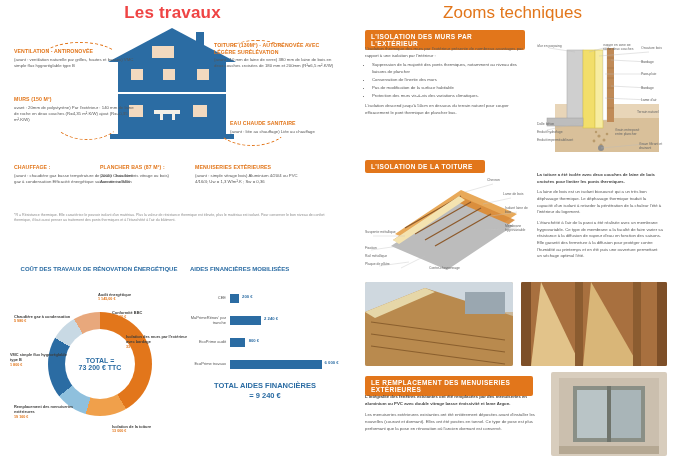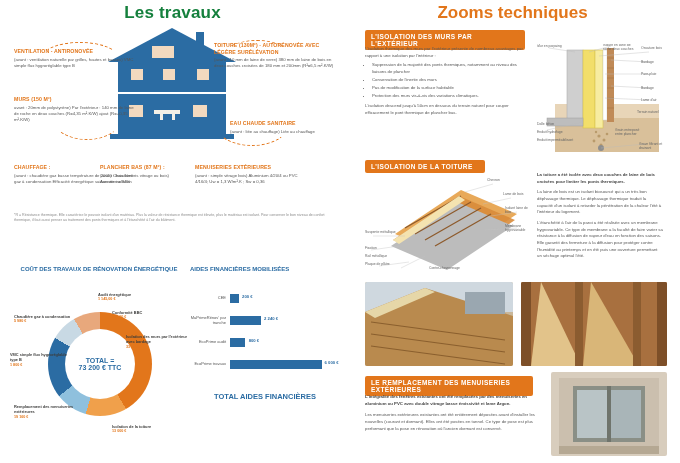--- a/index.html
+++ b/index.html
@@ -9,30 +9,30 @@
     background: #ffffff;
     font-family: "Liberation Sans", sans-serif;
     color: #3c3c3b;
     overflow: hidden;
     position: relative;
   }
   .page { position: relative; width: 680px; height: 463px; }
 
   
   .title-blue {
-    color: #15803d;
+    color: #ef4444;
     font-size: 17px;
     font-weight: bold;
     text-align: center;
     letter-spacing: .2px;
   }
   .title-orange {
     color: #e2761b;
     font-size: 17px;
-    font-weight: bold;
+    font-weight: normal;
     text-align: center;
   }
   .banner {
     background: #e2761b;
     color: #fff;
     font-size: 6.5px;
     font-weight: bold;
     letter-spacing: .4px;
     padding: 3px 6px;
     border-radius: 2px;
@@ -101,21 +101,21 @@
   .leg .v { color:#e2761b; font-weight:bold; }
 
   
   #aides { position:absolute; left:190px; top:290px; width:150px; }
   .bar-row { display:flex; align-items:center; height:17px; margin-bottom:5px; }
   .bar-label { width:40px; font-size:4px; text-align:right; padding-right:4px; color:#555; line-height:1.2;}
   .bar-track { flex:1; position:relative; height:9px; }
   .bar-fill { position:absolute; left:0; top:0; height:9px; background:#2b6ca3; }
   .bar-val { position:absolute; top:-0.5px; font-size:4.2px; font-weight:bold; color:#2b6ca3; }
   .total-aides {
-    margin-top:19px; text-align:center; font-size:7.5px; font-weight:bold; color:#2b6ca3; line-height:1.35;
+    margin-top:8px; text-align:center; font-size:7.5px; font-weight:bold; color:#2b6ca3; line-height:1.35;
   }
 
   
   #right { position:absolute; left:345px; top:0; width:335px; height:463px; }
   #zooms-title { position:absolute; left:0; top:3px; width:335px; }
   .para { font-size:4.3px; color:#555; line-height:1.55; }
   .para li { margin-bottom:1.5px; }
   ul.para { padding-left:7px; margin:3px 0; }
 
   .wall-fig { position:absolute; border-radius:2px; overflow:hidden; }
@@ -259,20 +259,21 @@
       </div>
       <div class="bar-row">
         <div class="bar-label">EcoPrime travaux</div>
         <div class="bar-track">
           <div class="bar-fill" style="width:84%;"></div>
           <div class="bar-val" style="left:86%;">6 000 €</div>
         </div>
       </div>
       <div class="total-aides">
         <div>TOTAL AIDES FINANCIÈRES</div>
+        <div>= 9 240 €</div>
       </div>
     </div>
   </div>
 
   <div id="right">
 
     <div id="zooms-title" class="title-orange">Zooms techniques</div>
 
     <div class="banner banner-full" style="position:absolute; left:20px; top:30px; width:160px;">L'ISOLATION DES MURS PAR L'EXTÉRIEUR</div>
 

